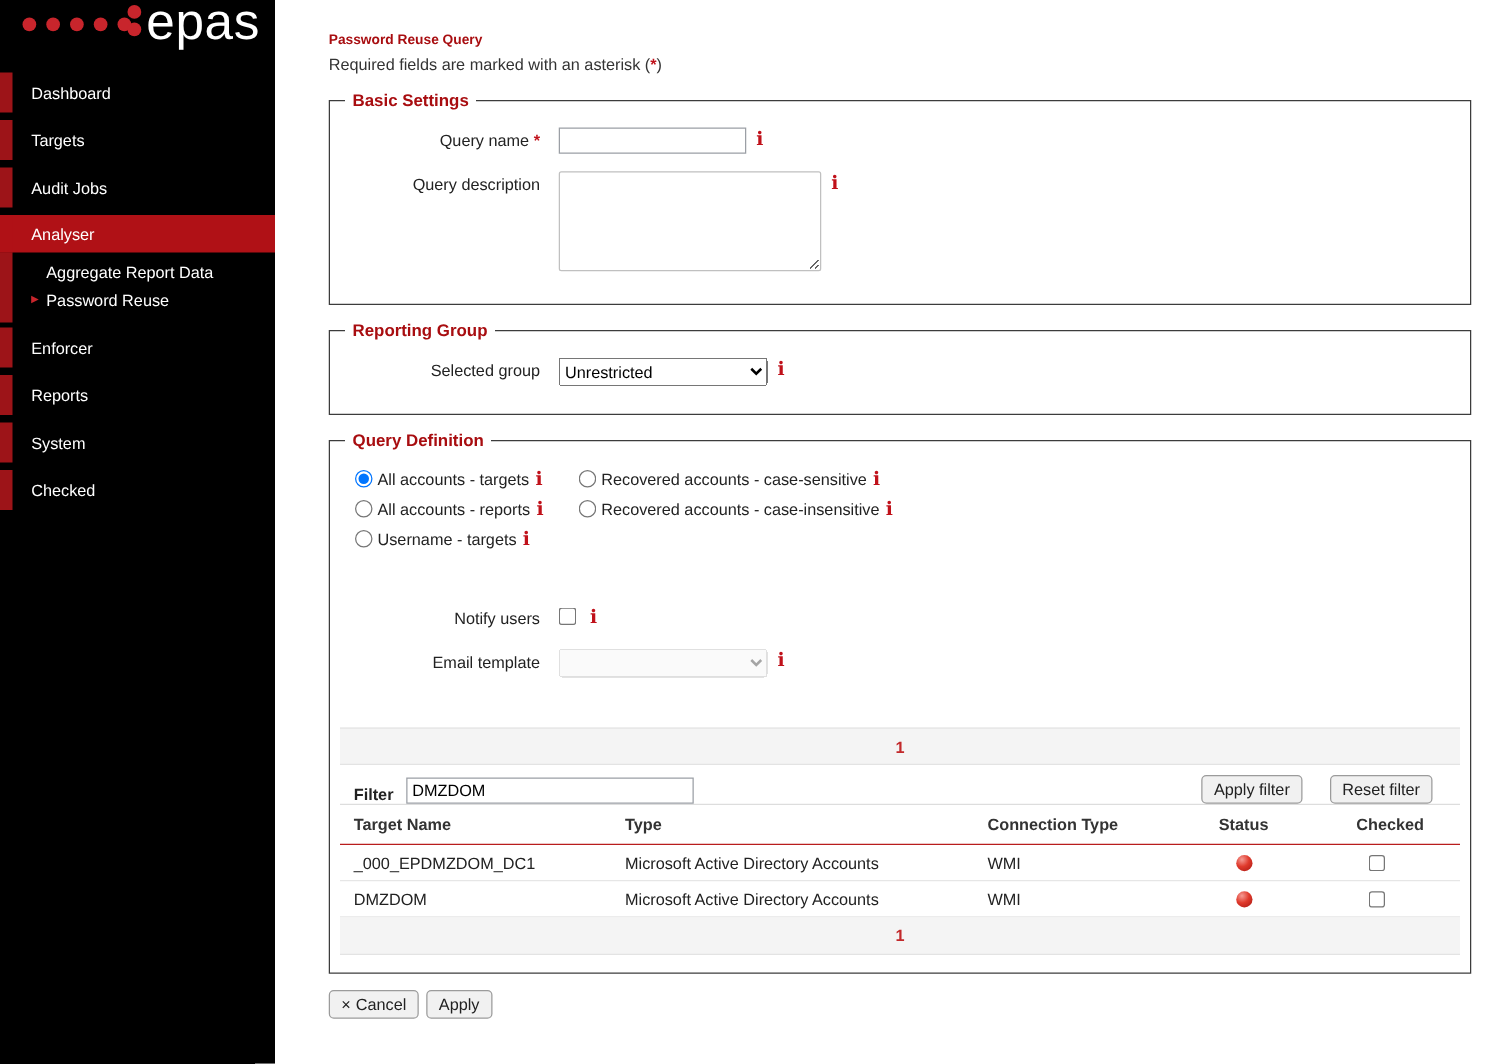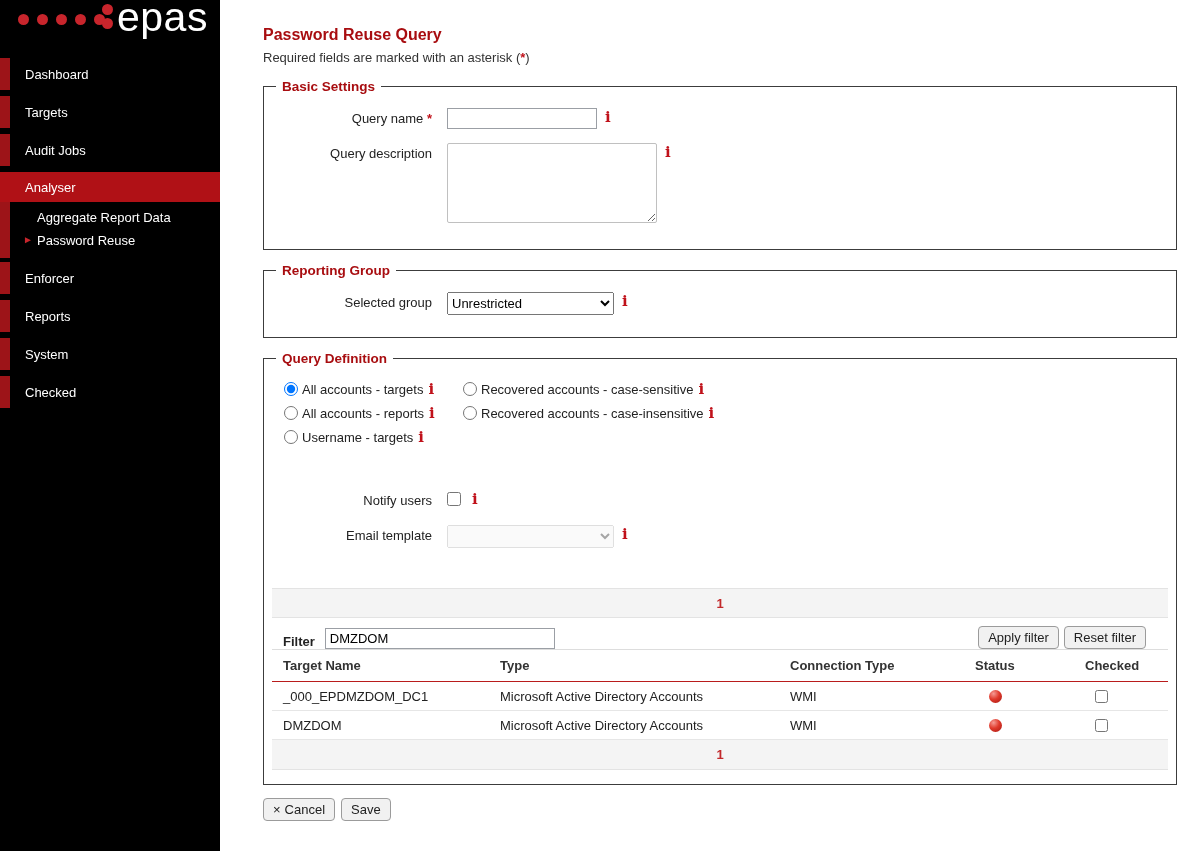--- a/index.html
+++ b/index.html
@@ -24,21 +24,21 @@
   .nav-item .stripe { position:absolute; left:0; top:0; width:10px; height:100%; background:#9d1418; }
   .nav-item .nav-label { padding-left:25px; color:#fff; }
   .nav-item.active { background:#b01116; height:30px; margin-bottom:0; }
   .nav-item.active .stripe { background:#b01116; }
   .submenu { border-left:10px solid #9d1418; background:#000; padding:4px 0 6px; margin-bottom:4px; }
   .subitem { position:relative; height:23px; display:flex; align-items:center; padding-left:27px; color:#fff; cursor:pointer; }
   .subitem .arrow { position:absolute; left:13px; top:6px; color:#c8252c; font-size:10px; line-height:1; }
 
   
   .content { flex:1; padding:26px 24px 0 43px; background:#fff; }
-  .page-title { margin:0 0 6px 0; font-size:16px; font-weight:bold; color:#a80d10; }
+  .page-title { margin:0 0 6px 0; font-size:11px; font-weight:bold; color:#a80d10; }
   .required-note { margin:0 0 14px 0; color:#333; }
   .req-star { color:#c0111a; font-weight:bold; }
 
   fieldset.fs { width:914px; border:1px solid #3c3c3c; margin:0 0 13px 0; padding:4px 0 12px 0; }
   fieldset.fs legend { color:#a80d10; font-weight:bold; font-size:13.5px; margin-left:12px; padding:0 6px; }
 
   .form-row { display:flex; align-items:flex-start; margin:10px 0 14px 0; }
   .flabel { width:168px; min-width:168px; text-align:right; padding-top:3px; color:#222; }
   .ctrl { margin-left:15px; }
   .info-i {
@@ -64,21 +64,21 @@
   .email-row { margin-top:16px; margin-bottom:0; }
 
   
   .table-block { margin:40px 8px 2px 8px; }
   .pg-bar { height:30px; background:#f4f4f4; border-top:1px solid #e3e3e3; border-bottom:1px solid #e3e3e3;
             display:flex; align-items:center; justify-content:center; }
   .pg-num { color:#c2292b; font-weight:600; cursor:pointer; }
   .filter-row { height:31px; display:flex; align-items:flex-end; padding:0 22px 0 11px; background:#fff; }
   .filter-label { font-weight:bold; margin-right:10px; }
   .filter-input { width:230px; height:19px; border:1px solid #707070; }
-  .filter-btns { margin-left:auto; display:flex; gap:5px;margin-top:32px; }
+  .filter-btns { margin-left:auto; display:flex; gap:22px;margin-top:32px; }
   button.btn {
     background:#f1f1f1; border:1px solid #9b9b9b; border-radius:4px;
     padding:3px 9px; font-size:13px; font-family:"Liberation Sans",sans-serif; color:#222; cursor:pointer;
   }
   .thead, .trow { display:grid; grid-template-columns:217px 290px 185px 110px 1fr; padding-left:11px; align-items:center; }
   .thead { height:33px; border-top:1px solid #ddd; border-bottom:1px solid #b91c1c; font-weight:bold; color:#333; }
   .trow { height:29px; border-bottom:1px solid #e6e6e6; }
   .status-dot { width:13px; height:13px; border-radius:50%; margin-left:14px;
     background:radial-gradient(circle at 35% 28%, #f59b94 0%, #e03a2c 45%, #a51510 100%); }
   .row-check { width:13px; height:13px; margin-left:10px; }
@@ -272,16 +272,16 @@
         </div>
 
         <div class="pg-bar" style="border-top:none;">
           <span class="pg-num">1</span>
         </div>
       </div>
     </fieldset>
 
     <div class="actions">
       <button class="btn"><span class="x-icon">×</span><span>Cancel</span></button>
-      <button class="btn">Save</button>
+      <button class="btn">Apply</button>
     </div>
   </main>
 </div>
 
 </body></html>

